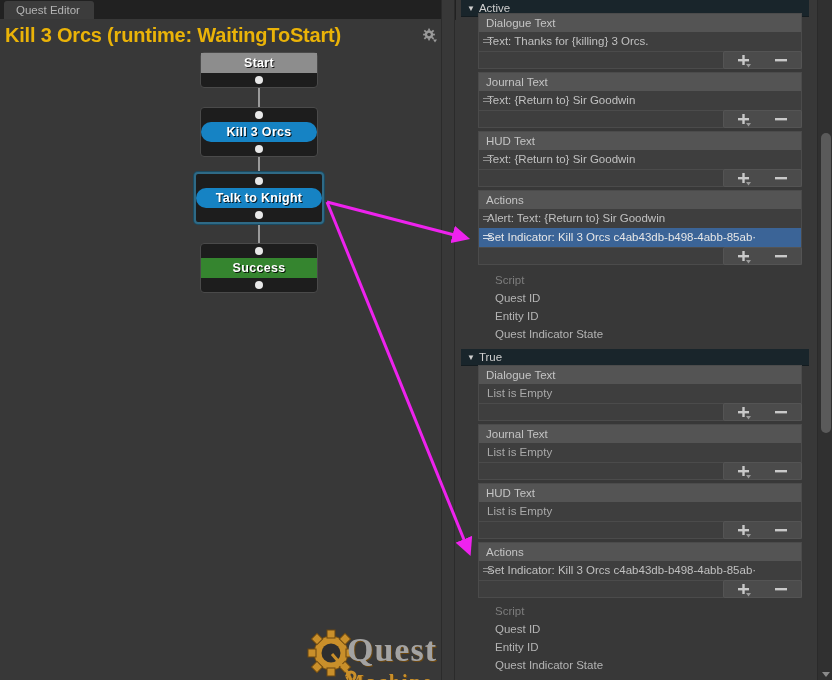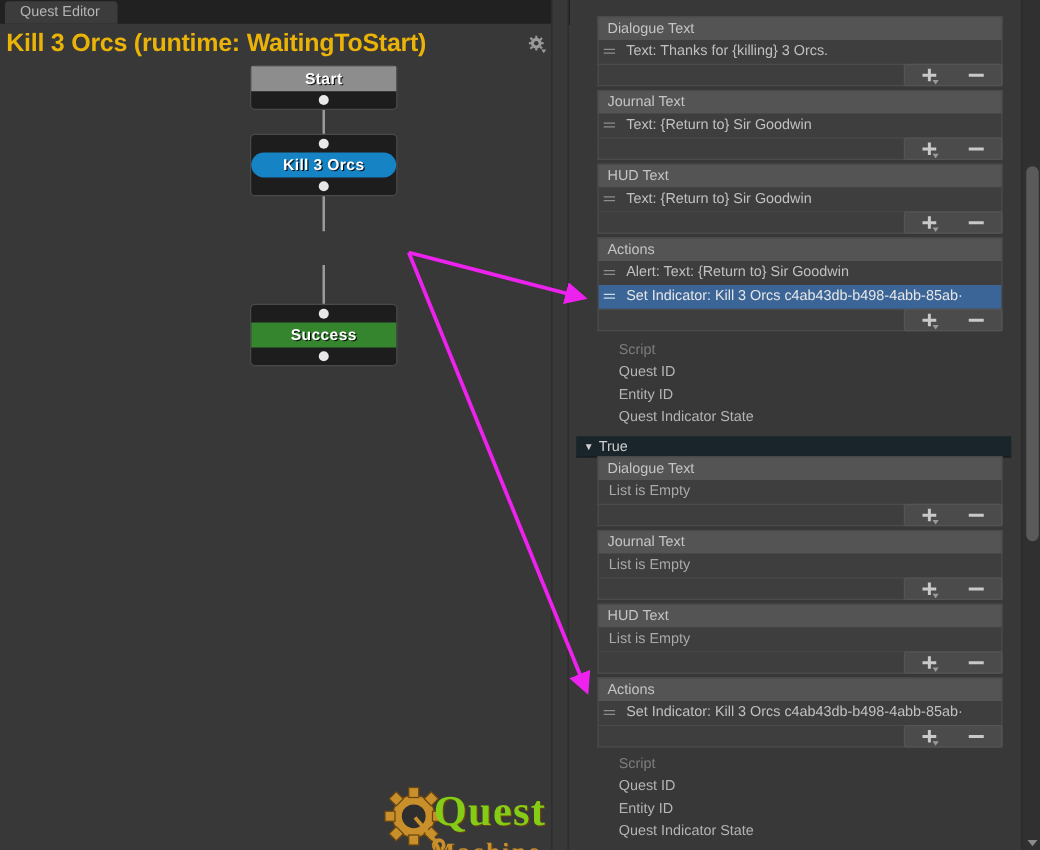--- a/index.html
+++ b/index.html
@@ -126,21 +126,21 @@
   .logo-wrap {
     position: absolute;
     left: 305px; top: 606px;
     width: 145px; height: 72px;
   }
   .logo-quest {
     position: absolute;
     left: 42px; top: 6px;
     font-size: 34px;
     font-weight: bold;
-    color: #84cc16;
+    color: #a3a3a3;
     letter-spacing: 1px;
     text-shadow: 1px 1px 0 #6b4710;
     font-family: "Liberation Serif", serif;
   }
   .logo-machine {
     position: absolute;
     left: 40px; top: 46px;
     font-size: 20px;
     font-weight: bold;
     color: #c98f2a;
@@ -233,21 +233,21 @@
     left: 4px; top: 7px;
     width: 9px; height: 5px;
   }
   .list-row .handle i {
     display: block;
     height: 1px;
     background: #8d8d8d;
     margin-bottom: 2px;
   }
   .list-row.selected .handle i { background: #cfd9e6; }
-  .list-row .rowtext { margin-left: 14px; display: inline-block; }
+  .list-row .rowtext { display: inline-block; }
   .list-row.empty .rowtext { margin-left: 0px; color: #a9a9a9; }
 
   .list-foot {
     height: 17px;
     background: #3e3e3e;
     border: 1px solid #4b4b4b;
     border-top: none;
     box-sizing: border-box;
     position: relative;
   }
@@ -371,20 +371,29 @@
     <div class="node" style="left:200px; top:88px;">
       <div class="port">
           <span class="dot"></span>
         </div>
       <div class="bar bar-active">Kill 3 Orcs</div>
       <div class="port">
           <span class="dot"></span>
         </div>
     </div>
 
+    <div class="node selected" style="left:194px; top:153px; width:130px;">
+      <div class="port">
+          <span class="dot"></span>
+        </div>
+      <div class="bar bar-active">Talk to Knight</div>
+      <div class="port">
+          <span class="dot"></span>
+        </div>
+    </div>
 
     <div class="node" style="left:200px; top:224px;">
       <div class="port">
           <span class="dot"></span>
         </div>
       <div class="bar bar-success">Success</div>
       <div class="port">
           <span class="dot"></span>
         </div>
     </div>
@@ -410,20 +419,23 @@
       </div>
       <div class="logo-quest">Quest</div>
       <div class="logo-machine">Machine</div>
     </div>
   </div>
 
   <div class="divider-a"></div>
 
   <div class="inspector">
 
+    <div class="section-header" style="top:0px;">
+      <span class="tri">▼</span><span>Active</span>
+    </div>
 
     <div class="list-block" style="left:22px; top:13px; width:324px;">
       <div class="list-head">Dialogue Text</div>
       <div class="list-body">
         <div class="list-row">
           <span class="handle">
               <i></i>
               <i></i>
             </span>
           <span class="rowtext">Text: Thanks for {killing} 3 Orcs.</span>

